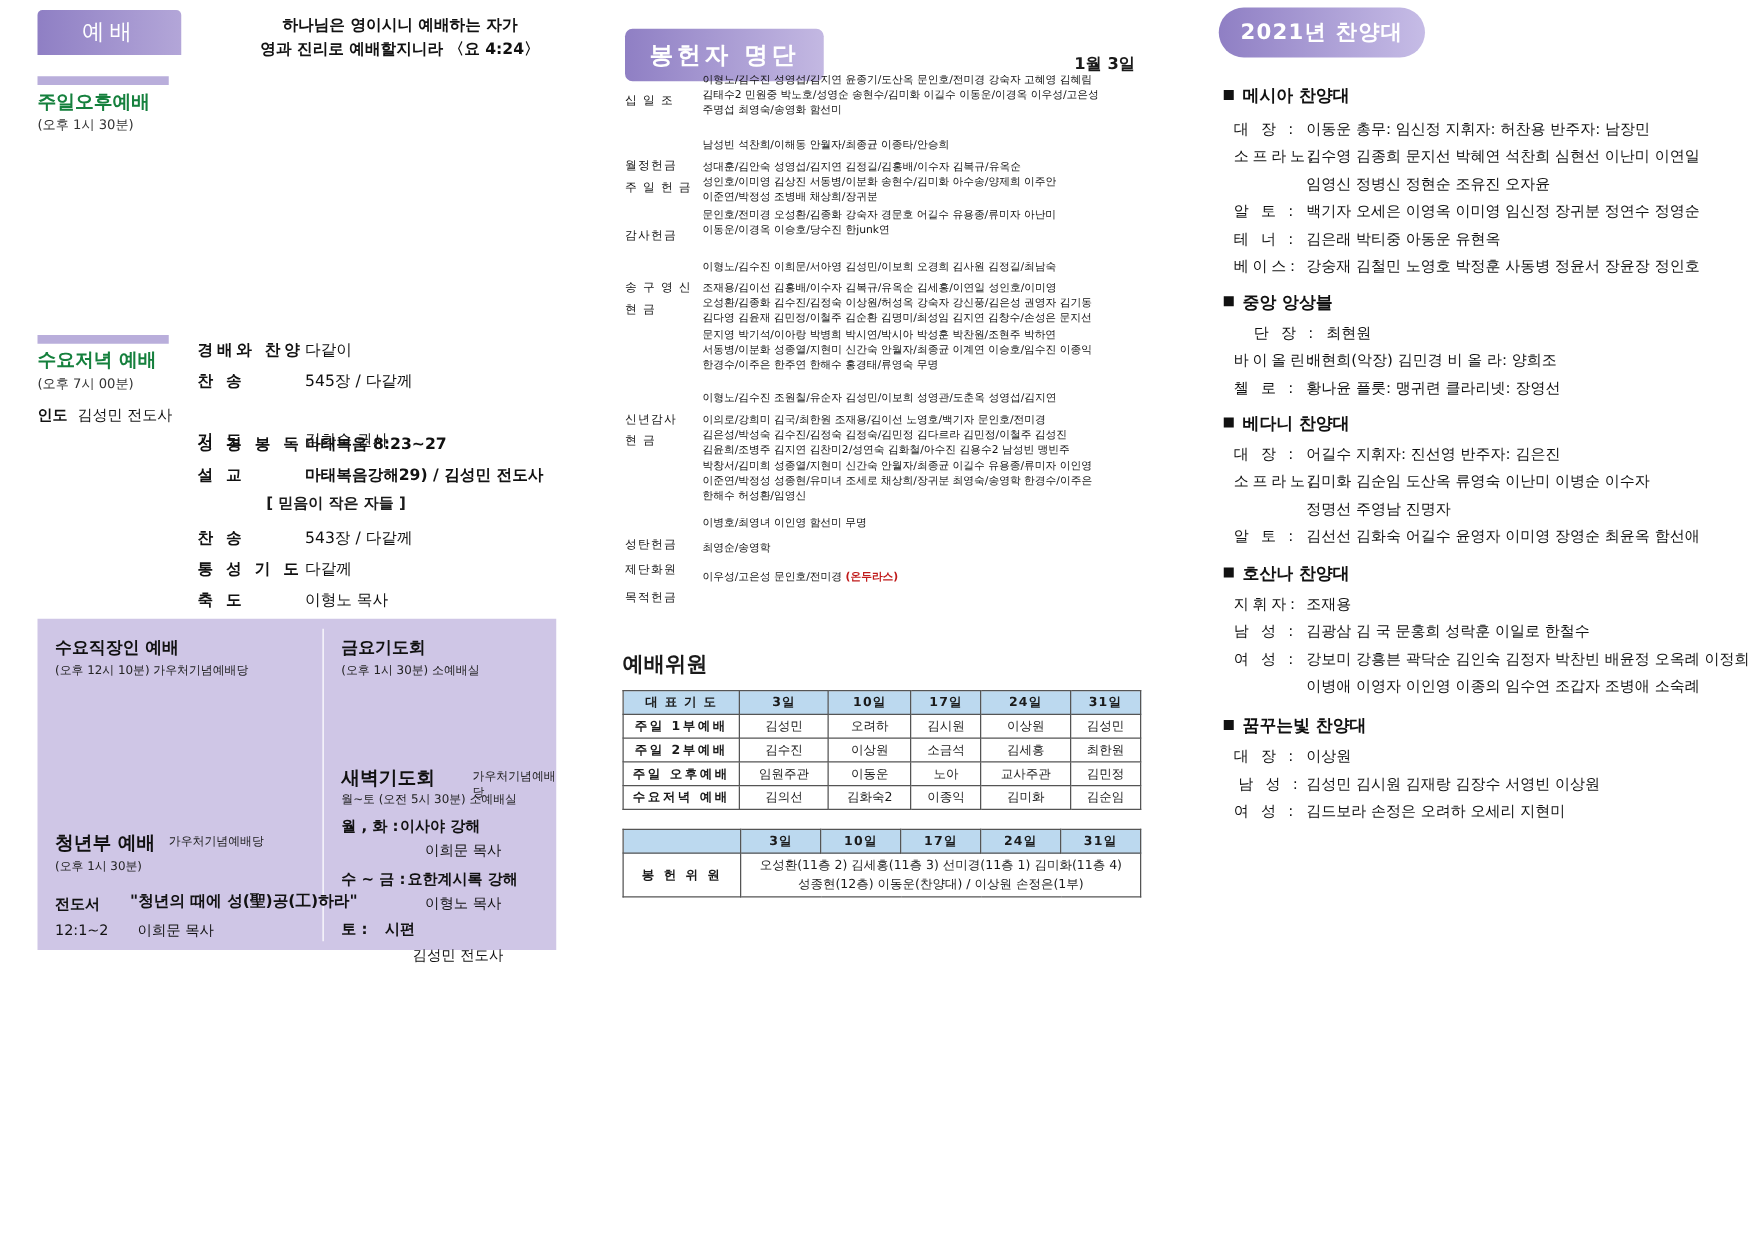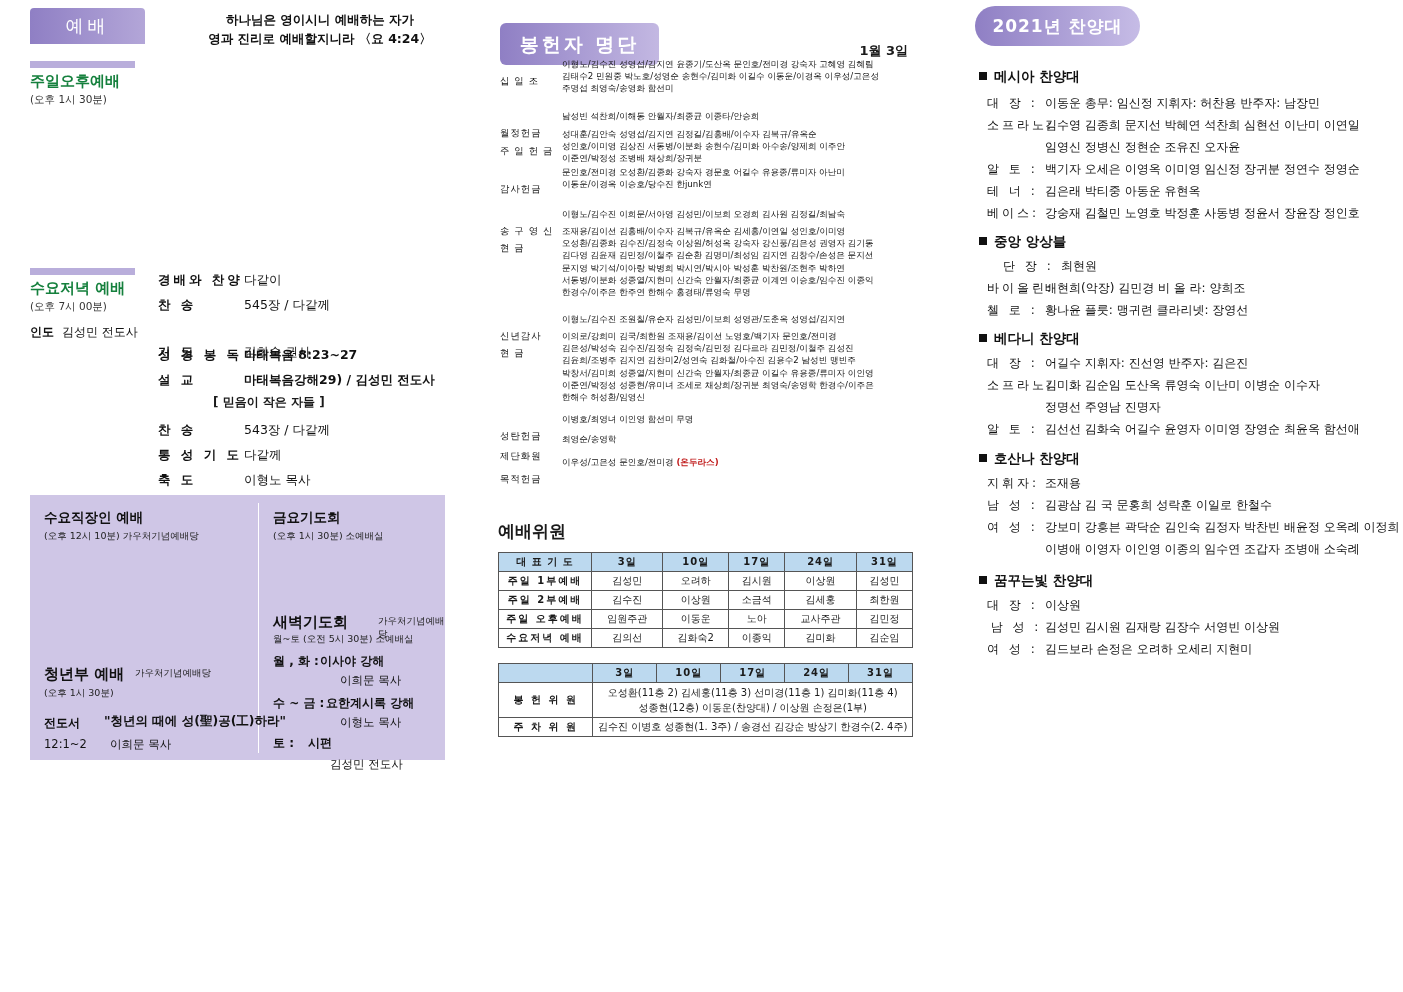--- a/index.html
+++ b/index.html
@@ -285,24 +285,20 @@
       <th style="width:56px;">10일</th>
       <th style="width:56px;">17일</th>
       <th style="width:56px;">24일</th>
       <th style="width:56px;">31일</th>
     </tr>
     <tr>
       <td class="lbl">봉 헌 위 원</td>
       <td colspan="5" style="white-space:pre-line;line-height:1.5;">오성환(11층 2) 김세홍(11층 3) 선미경(11층 1) 김미화(11층 4)
 성종현(12층) 이동운(찬양대) / 이상원 손정은(1부)</td>
     </tr>
-    <tr>
-      <td class="lbl">주 차 위 원</td>
-      <td colspan="5">김수진 이병호 성종현(1. 3주) / 송경선 김강순 방상기 한경수(2. 4주)</td>
-    </tr>
   </tbody>
     </table>
 </div>
 
 <div class="col" id="col-right">
   <div class="tab-choir">
     <span>2021년 찬양대</span>
   </div>
 
   <div class="ch-h" style="left:24px;top:68px;"><span class="sq"></span><span>메시아 찬양대</span></div>

